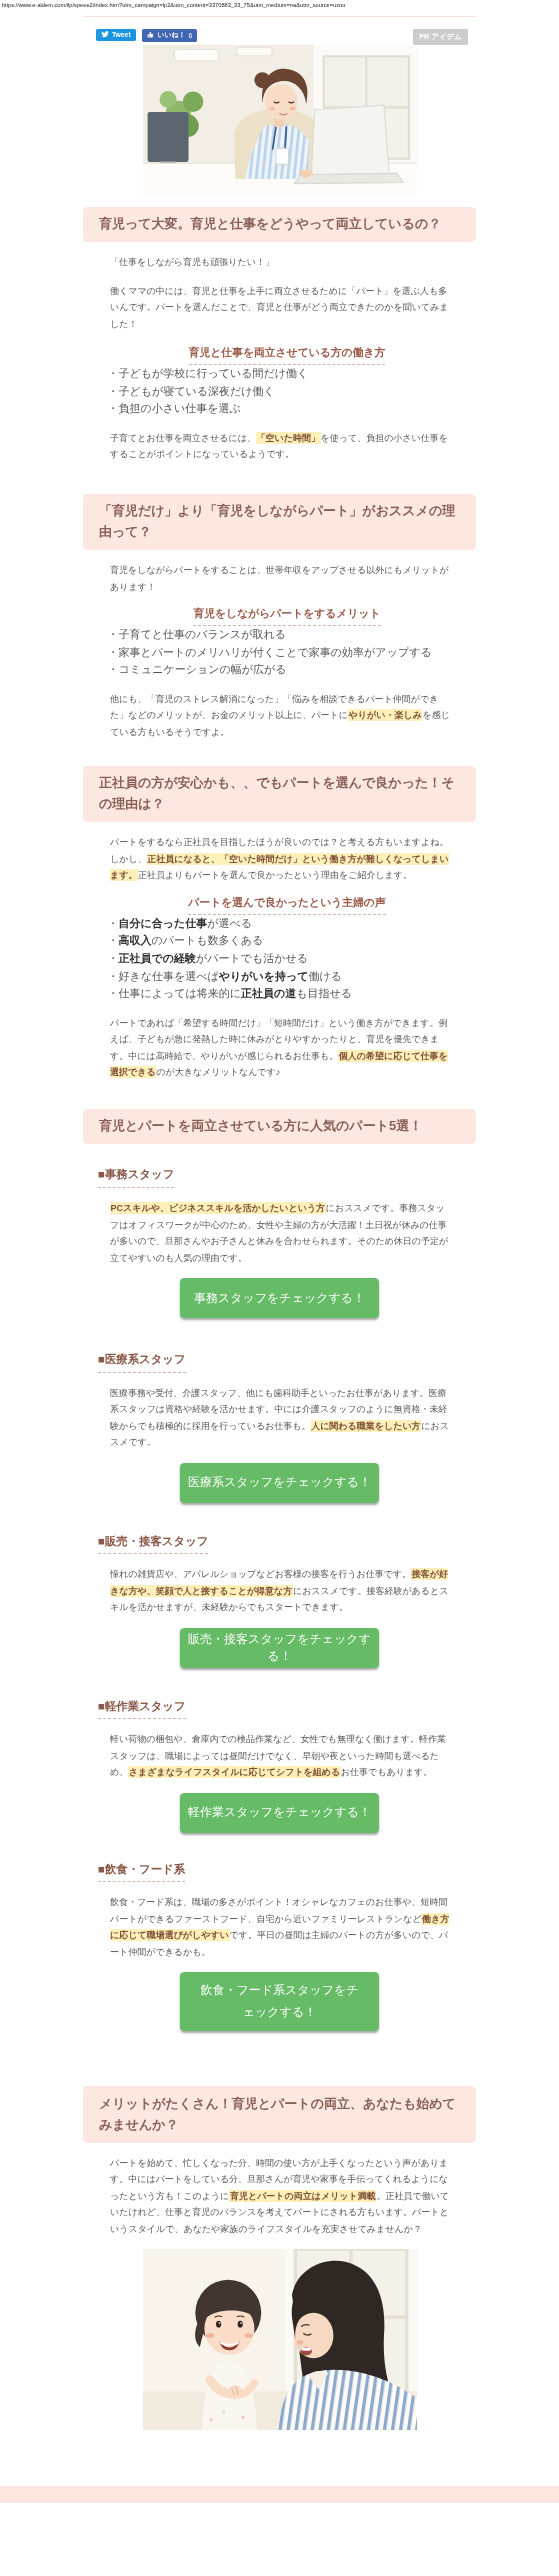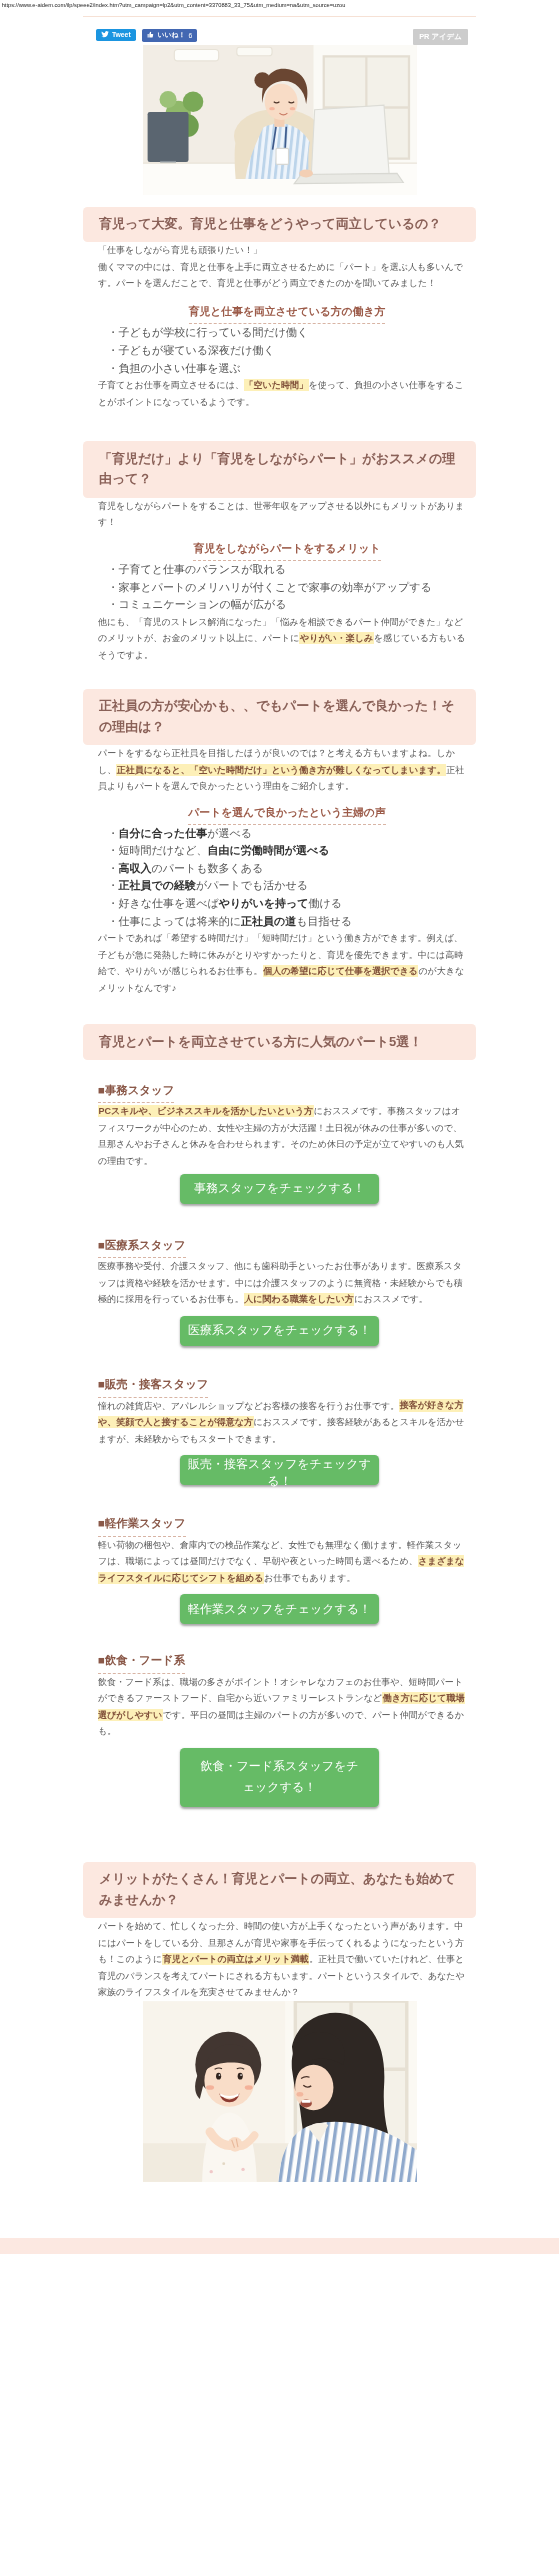--- a/index.html
+++ b/index.html
@@ -74,21 +74,21 @@
     background:#fce8e0;
     border-radius:4.6px;
     padding:7.4px 16px;
   }
   .pink-box h2{
     margin:0;font-size:13px;line-height:1.6;
     color:#8a6158;font-weight:bold;
   }
 
   p.body-text{
-    margin:0;padding:0 10.2px 0 15px;
+    margin:12px;padding:0 10.2px 0 15px;
     font-size:9px;line-height:16.5px;color:#555;
   }
   .seg-hl{background:#fdf0b8;color:#80503a;font-weight:bold;padding:1.1px 0.6px;}
   .seg-b{font-weight:bold;color:#333;}
 
   .sub-head-wrap{padding-left:15px;text-align:center;}
   h3.sub-head{
     display:inline-block;margin:0;
     font-size:10.8px;font-weight:bold;color:#9c5b49;
     padding-bottom:4px;
@@ -103,21 +103,21 @@
   .job-head-wrap{padding-left:15px;}
 
   ul.dot-list{
     list-style:none;margin:0;padding:0 10.2px 0 24.5px;
   }
   ul.dot-list li{font-size:11px;line-height:17.6px;color:#555;}
 
   .cta-button{
     display:block;
     margin:8px auto 0;
-    width:199px;height:30px;
+    width:199px;height:40px;
     background:#66bb66;color:#fff;
     font-size:12px;font-weight:normal;
     border:none;border-radius:4.6px;
     box-shadow:0 1.1px 2.3px rgba(0,0,0,.35);
     cursor:pointer;
     font-family:"Liberation Sans","DejaVu Sans",sans-serif;
   }
   .cta-button.two-line{height:59px;line-height:21.6px;padding:0 17px;}.mt32{margin-top:18px}.mt24{margin-top:13.7px}
   .mt22{margin-top:12.5px}.mt21{margin-top:12px}.mt20{margin-top:11.4px}
   .mt19{margin-top:10.8px}.mt55{margin-top:31px}.mt36{margin-top:20.5px}
@@ -239,21 +239,20 @@
 
     <div class="pink-box mt45">
       <h2>正社員の方が安心かも、、でもパートを選んで良かった！その理由は？</h2>
     </div>
     <p class="body-text mt35"><span>パートをするなら正社員を目指したほうが良いのでは？と考える方もいますよね。しかし、</span><span class="seg-hl">正社員になると、「空いた時間だけ」という働き方が難しくなってしまいます。</span><span>正社員よりもパートを選んで良かったという理由をご紹介します。</span></p>
     <div class="sub-head-wrap mt19">
       <h3 class="sub-head">パートを選んで良かったという主婦の声</h3>
     </div>
     <ul class="dot-list mt24">
       <li><span>・</span><span class="seg-b">自分に合った仕事</span><span>が選べる</span></li>
-      <li><span>・短時間だけなど、</span><span class="seg-b">自由に労働時間が選べる</span></li>
       <li><span>・</span><span class="seg-b">高収入</span><span>のパートも数多くある</span></li>
       <li><span>・</span><span class="seg-b">正社員での経験</span><span>がパートでも活かせる</span></li>
       <li><span>・好きな仕事を選べば</span><span class="seg-b">やりがいを持って</span><span>働ける</span></li>
       <li><span>・仕事によっては将来的に</span><span class="seg-b">正社員の道</span><span>も目指せる</span></li>
     </ul>
     <p class="body-text mt19"><span>パートであれば「希望する時間だけ」「短時間だけ」という働き方ができます。例えば、子どもが急に発熱した時に休みがとりやすかったりと、育児を優先できます。中には高時給で、やりがいが感じられるお仕事も。</span><span class="seg-hl">個人の希望に応じて仕事を選択できる</span><span>のが大きなメリットなんです♪</span></p>
 
     <div class="pink-box mt49">
       <h2>育児とパートを両立させている方に人気のパート5選！</h2>
     </div>

